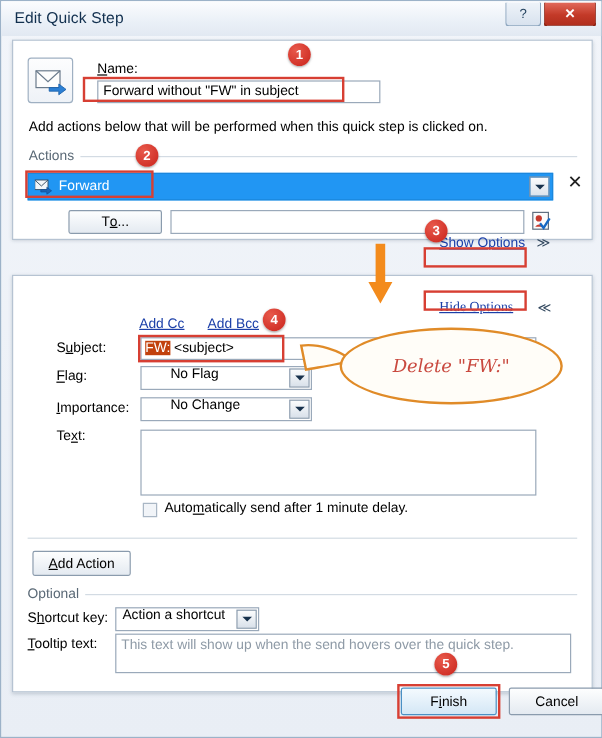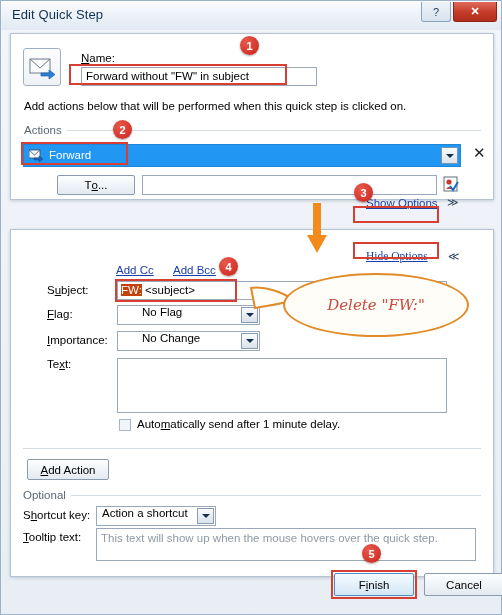--- a/index.html
+++ b/index.html
@@ -305,21 +305,21 @@
 
   <div class="row-label" style="left:22px;top:508px;">S<u>h</u>ortcut key:</div>
   <div class="combo shortcut-combo">
     <span class="val" style="padding-left:5px;">Action a shortcut</span>
     <span class="arw">
         <i class="tri"></i>
       </span>
   </div>
 
   <div class="row-label" style="left:22px;top:530px;"><u>T</u>ooltip text:</div>
-  <div class="tooltip-fld">This text will show up when the mouse hovers over the quick step.</div>
+  <div class="tooltip-fld">This text will show up when the send hovers over the quick step.</div>
 
   <div class="btn" id="finish-button">
       <span>F<u>i</u>nish</span>
     </div>
   <div class="btn" id="cancel-button">Cancel</div>
 
   <div class="hl" style="left:68px;top:63px;width:218px;height:21px;"></div>
   <div class="badge" style="left:239px;top:35px;">1</div>
 
   <div class="badge" style="left:112px;top:119px;">2</div>

